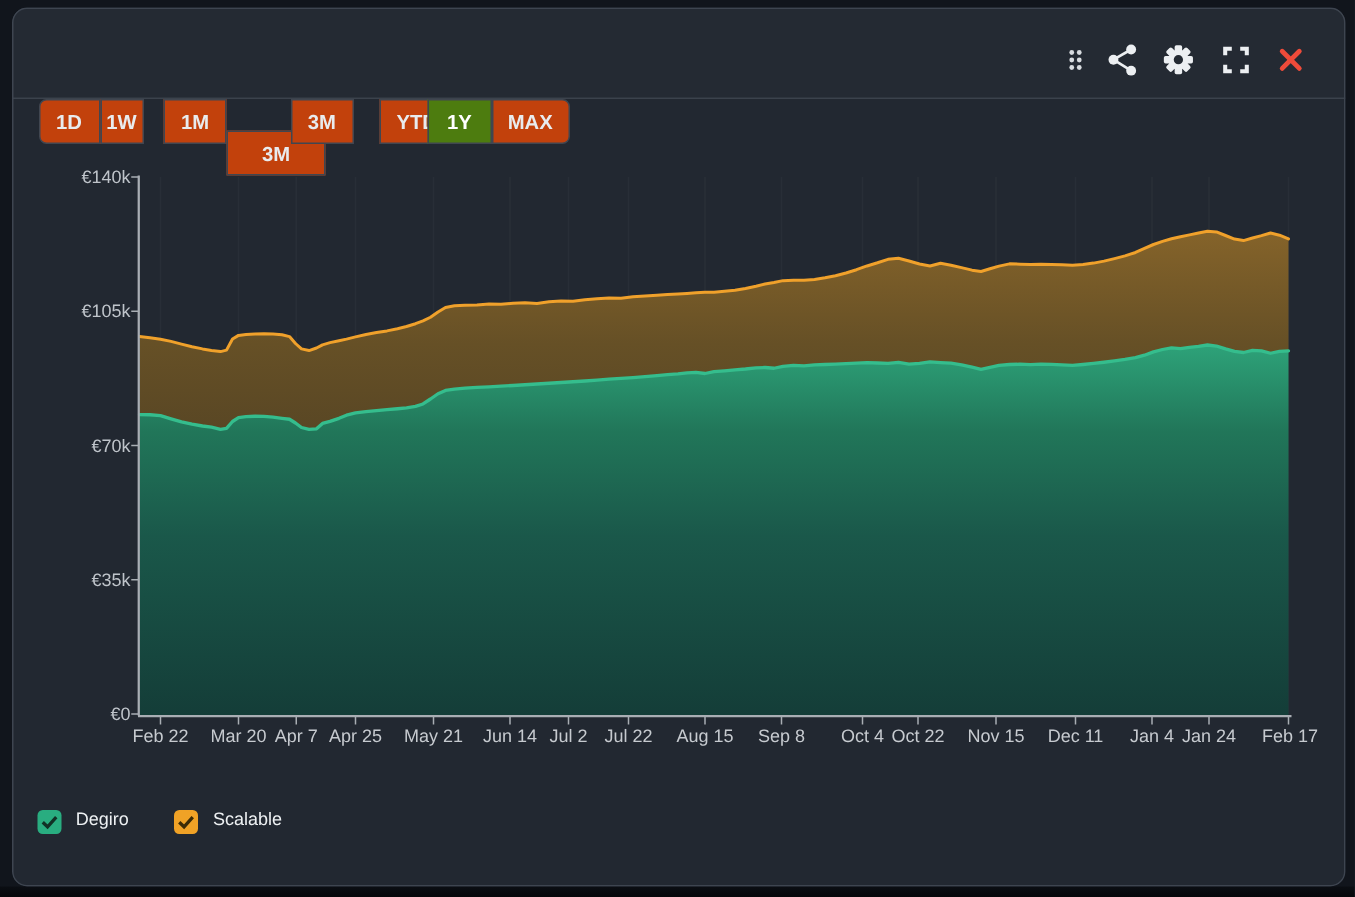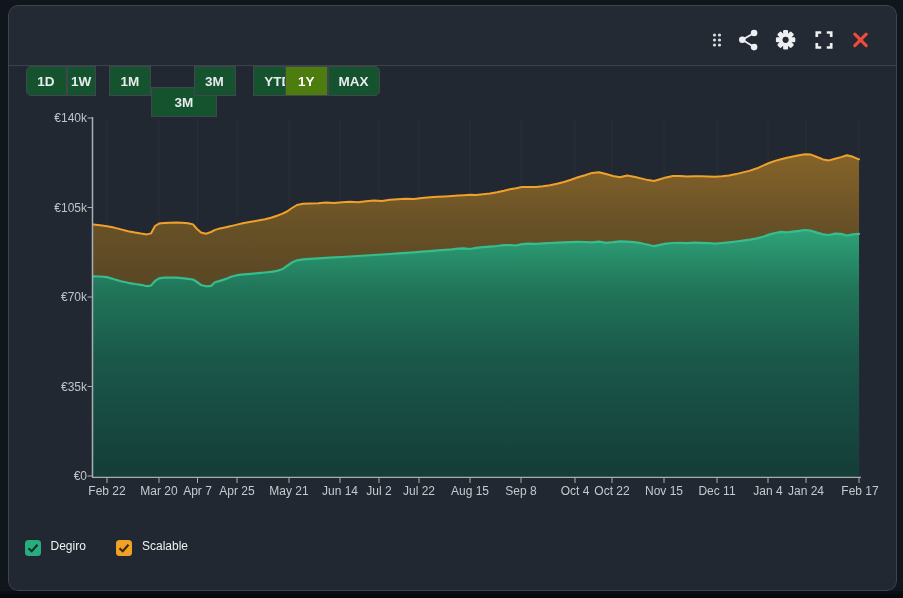--- a/index.html
+++ b/index.html
@@ -4,21 +4,21 @@
 * { margin:0; padding:0; box-sizing:border-box; }
 html,body { width:903px; height:598px; background:#11151c; overflow:hidden;
   font-family:"Liberation Sans", sans-serif; position:relative; }
 #bottomstrip { position:absolute; left:0; top:591px; width:903px; height:7px; background:linear-gradient(#0b0e13,#05070a); }
 #card { position:absolute; left:8px; top:5px; width:889px; height:586px;
   background:#222831; border-radius:10px; overflow:hidden; }
 #header { position:absolute; left:0; top:0; width:100%; height:60px; background:#242a33; border-radius:10px 10px 0 0; }
 #title { position:absolute; left:14.5px; top:23px; font-size:19px; line-height:19px; font-weight:bold; color:#f3f5f7; }
 #cardborder { position:absolute; left:0; top:0; width:889px; height:586px; border:1.5px solid #3e4550; border-radius:10px; }
 #sep { position:absolute; left:0; top:59.5px; width:100%; height:1px; background:#3b424c; }
-.btn { position:absolute; top:61px; height:29.5px; background:#14532d; border:1px solid #404650;
+.btn { position:absolute; top:61px; height:29.5px; background:#c2410c; border:1px solid #404650;
   color:#e8ebee; font-size:13.5px; font-weight:600; text-align:center; line-height:30px; }
 .btn.active { background:#4d7c0f; color:#fff; }
 #btnwrap .btn:first-child { border-radius:5px 0 0 5px; }
 #btnwrap .btn:last-child { border-radius:0 5px 5px 0; }
 #icons { position:absolute; top:0; left:0; }
 #legend { position:absolute; left:0; top:538.5px; width:100%; height:24px; }
 .leg { position:absolute; top:0; height:24px; }
 .legbox { position:absolute; top:1px; width:16px; height:16px; border-radius:3.5px; }
 .legtxt { position:absolute; top:0; font-size:12px; color:#eef1f3; }
 </style></head>

